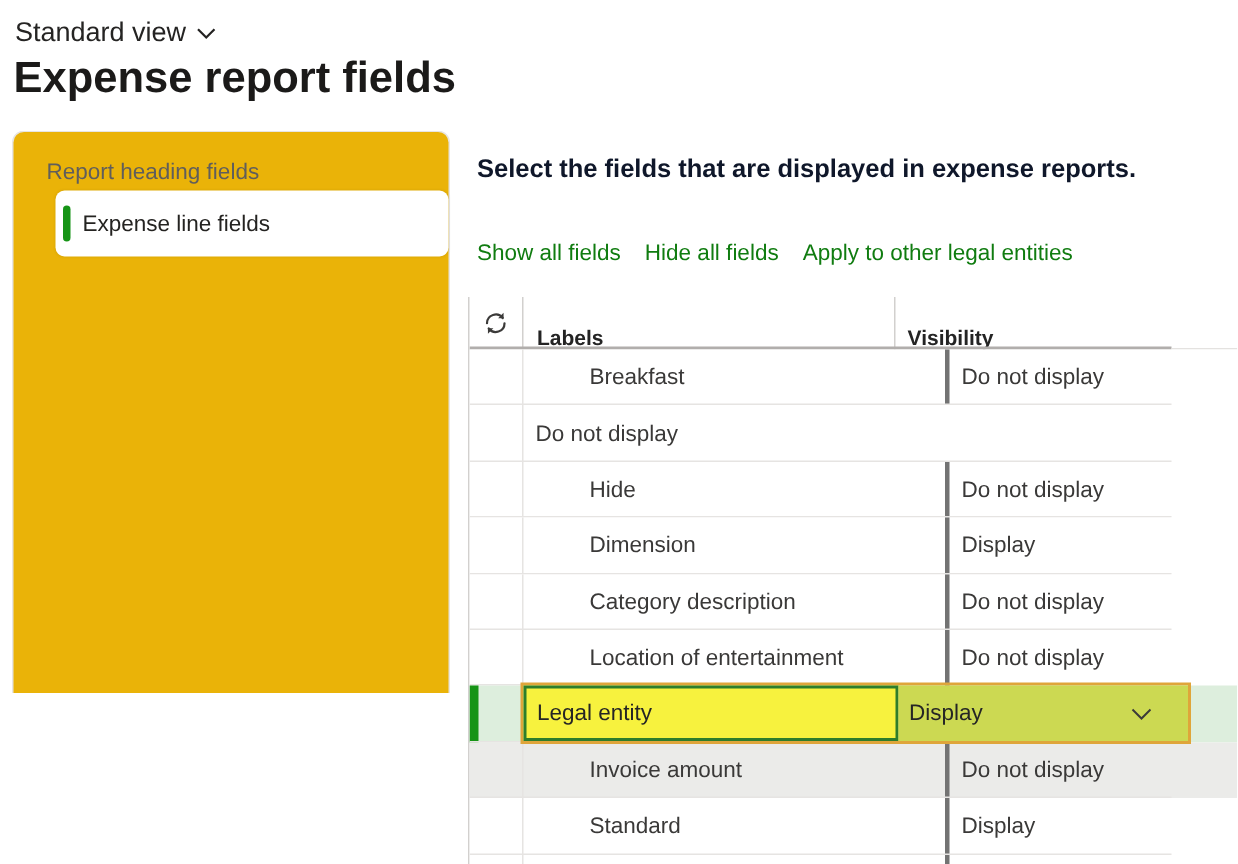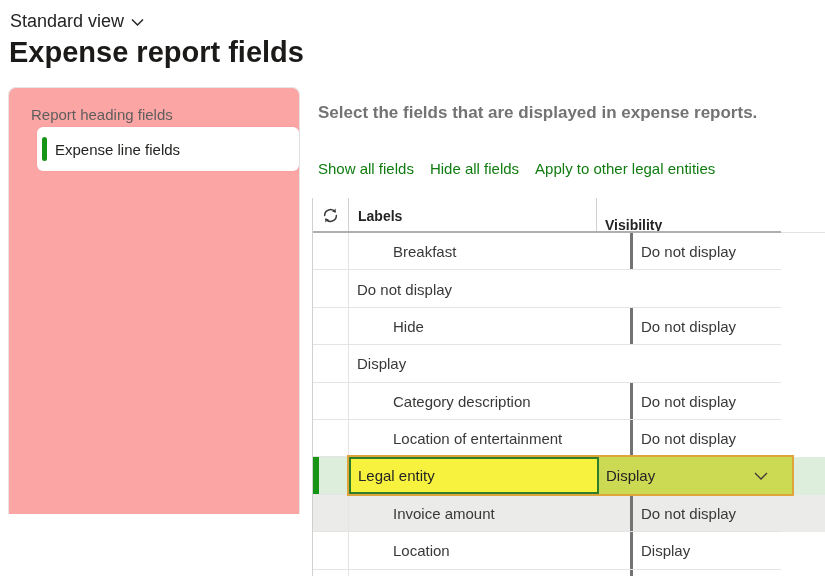--- a/index.html
+++ b/index.html
@@ -7,40 +7,40 @@
   body { font-family:"Liberation Sans","DejaVu Sans",sans-serif; }
   .canvas { position:relative; width:825px; height:576px; background:#fff; overflow:hidden; }
 
   
   .view-selector { position:absolute; left:10px; top:11px; display:flex; align-items:center; gap:7px;
     font-size:18px; color:#252423; cursor:pointer; }
   .view-selector svg { margin-top:2px; }
   .page-title { position:absolute; left:9px; top:36px; font-size:29px; font-weight:700; color:#1b1a19; }
 
   
-  .sidebar { position:absolute; left:8px; top:87px; width:292px; height:427px;
-    background:#fca5a5; border:1px solid #e7e5e3; border-bottom:none; border-radius:8px 8px 0 0; }
+  .sidebar { position:absolute; left:8px; top:87px; width:292px; height:375px;
+    background:#eab308; border:1px solid #e7e5e3; border-bottom:none; border-radius:8px 8px 0 0; }
   .side-item1 { position:absolute; left:0; top:0; right:0; height:52px; display:flex; align-items:center;
     padding-left:22px; font-size:15px; color:#605e5c; cursor:pointer; }
   .side-card { position:absolute; left:4px; right:0; top:39px; height:44px; background:#fff;
     border-radius:6px; box-shadow:0 0 2px rgba(0,0,0,.08); display:flex; align-items:center;
     padding-left:18px; font-size:15px; color:#242321; cursor:pointer;margin-left:24px; }
   .selbar-side { position:absolute; left:5px; top:10px; width:5px; height:24px; border-radius:2.5px; background:#169416; }
 
   
-  .instruction { position:absolute; left:318px; top:103px; font-size:17px; font-weight:700; color:#737373; }
+  .instruction { position:absolute; left:318px; top:103px; font-size:17px; font-weight:700; color:#0f172a; }
   .links { position:absolute; left:318px; top:160px; display:flex; gap:16px;text-align:right; }
   .links a { font-size:15px; color:#107c10; text-decoration:none; cursor:pointer; }
 
   
   .grid { position:absolute; left:312px; top:198px; width:513px; height:378px;
     border-left:1px solid #d2d0ce; overflow:hidden; }
   .ghead { position:relative; display:flex; height:35px; align-items:center; }
   .gh-gutter { width:36px; height:100%; border-right:1px solid #d2d0ce; display:flex; align-items:center; justify-content:center; cursor:pointer; }
-  .gh-lbl { width:248px; height:100%; border-right:1px solid #d2d0ce; display:flex; align-items:center; padding-left:9px; }
+  .gh-lbl { width:248px; height:100%; border-right:1px solid #d2d0ce; display:flex; align-items:flex-end; padding-left:9px; }
   .gh-vis { flex:1; height:100%; display:flex; align-items:flex-end; padding-left:8px; }
   .gh-txt { font-size:14px; font-weight:600; color:#242424; }
   .ghead .hb-dark  { position:absolute; left:0; top:33px; width:468px; height:2px; background:#b1aeac; }
   .ghead .hb-light { position:absolute; left:468px; top:34px; width:45px; height:1px; background:#e4e2e0; }
 
   .grow { position:relative; display:flex; height:37.4px; background:#fff; cursor:pointer; }
   .grow::after { content:""; position:absolute; left:0; bottom:0; width:468px; height:1px; background:#e6e4e2; }
   .grow.partial { height:7px; }
   .grow.partial::after { display:none; }
   .c { height:100%; display:flex; align-items:center; }
@@ -151,20 +151,23 @@
     <div class="c vis">
             <span class="txt vis-txt">Do not display</span>
           </div>
     <div class="c rest"></div>
 
   </div>
         <div class="grow normal">
     <div class="c gutter">
       
     </div>
+    <div class="c lbl">
+            <span class="txt lbl-txt">Dimension</span>
+          </div>
     <div class="c vis">
             <span class="txt vis-txt">Display</span>
           </div>
     <div class="c rest"></div>
 
   </div>
         <div class="grow normal">
     <div class="c gutter">
       
     </div>
@@ -224,21 +227,21 @@
             <span class="txt vis-txt">Do not display</span>
           </div>
     <div class="c rest"></div>
 
   </div>
         <div class="grow normal">
     <div class="c gutter">
       
     </div>
     <div class="c lbl">
-            <span class="txt lbl-txt">Location</span>
+            <span class="txt lbl-txt">Standard</span>
           </div>
     <div class="c vis">
             <span class="txt vis-txt">Display</span>
           </div>
     <div class="c rest"></div>
 
   </div>
         <div class="grow partial">
     <div class="c gutter">
       

